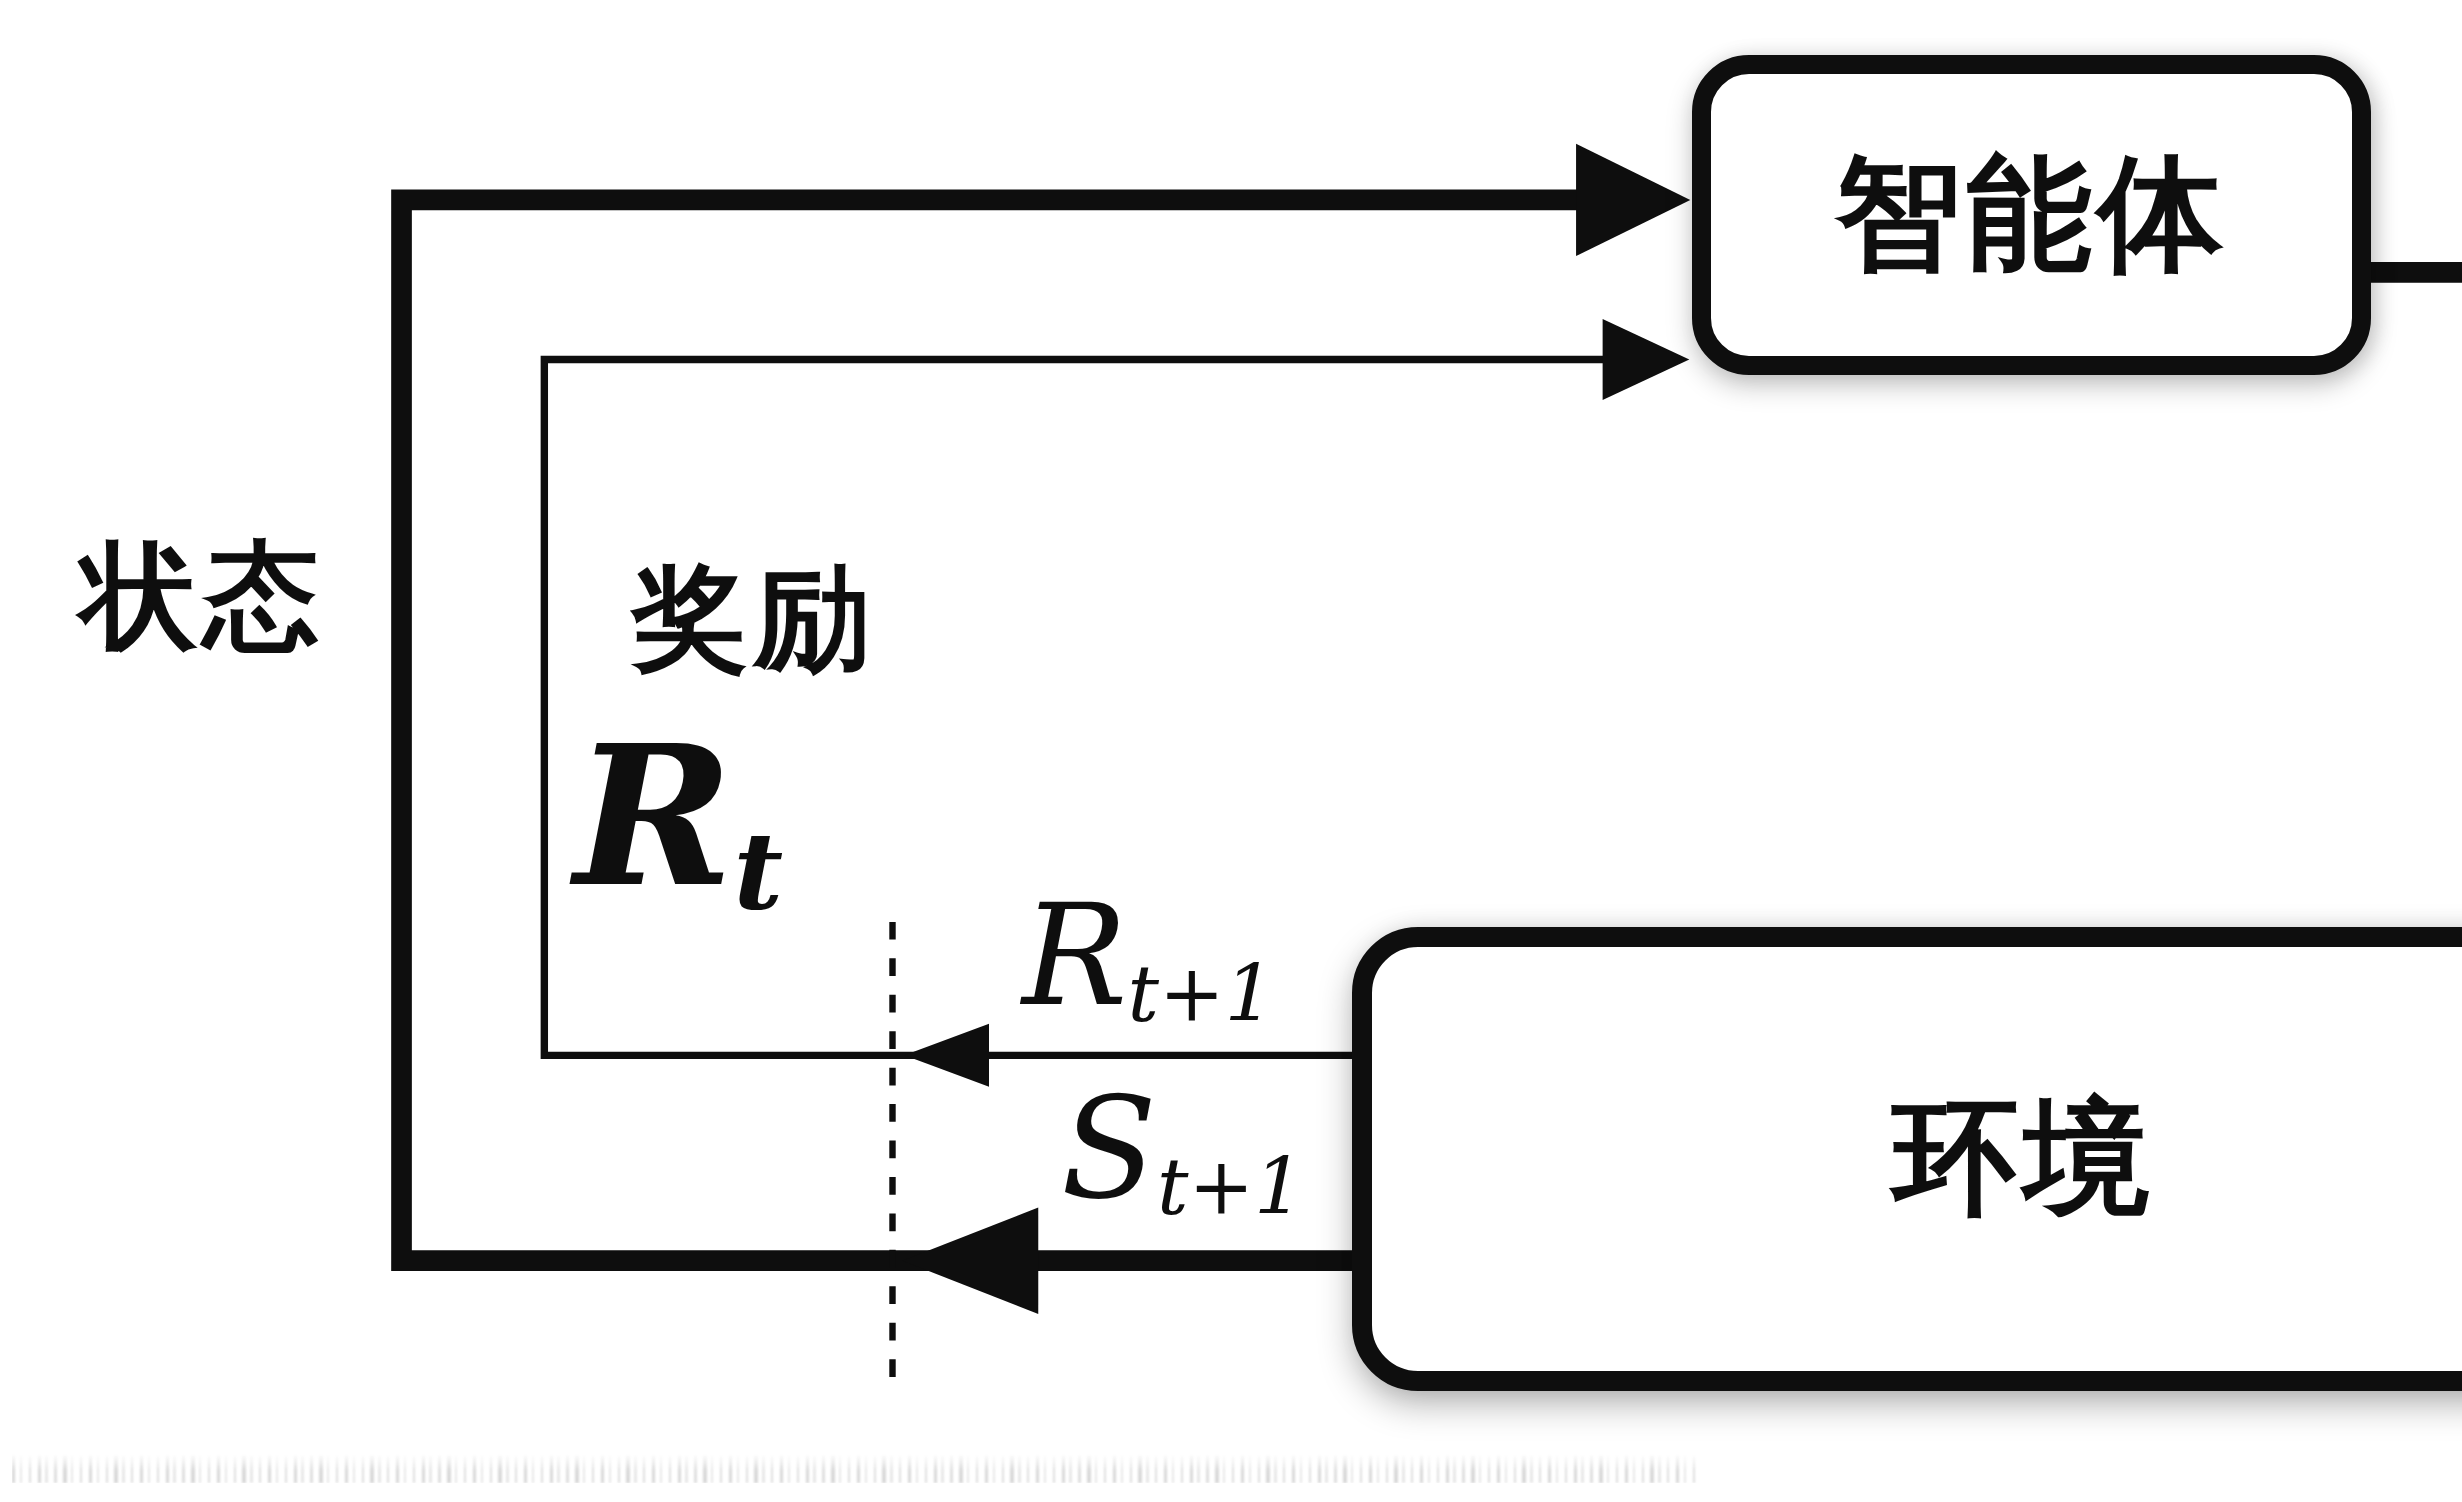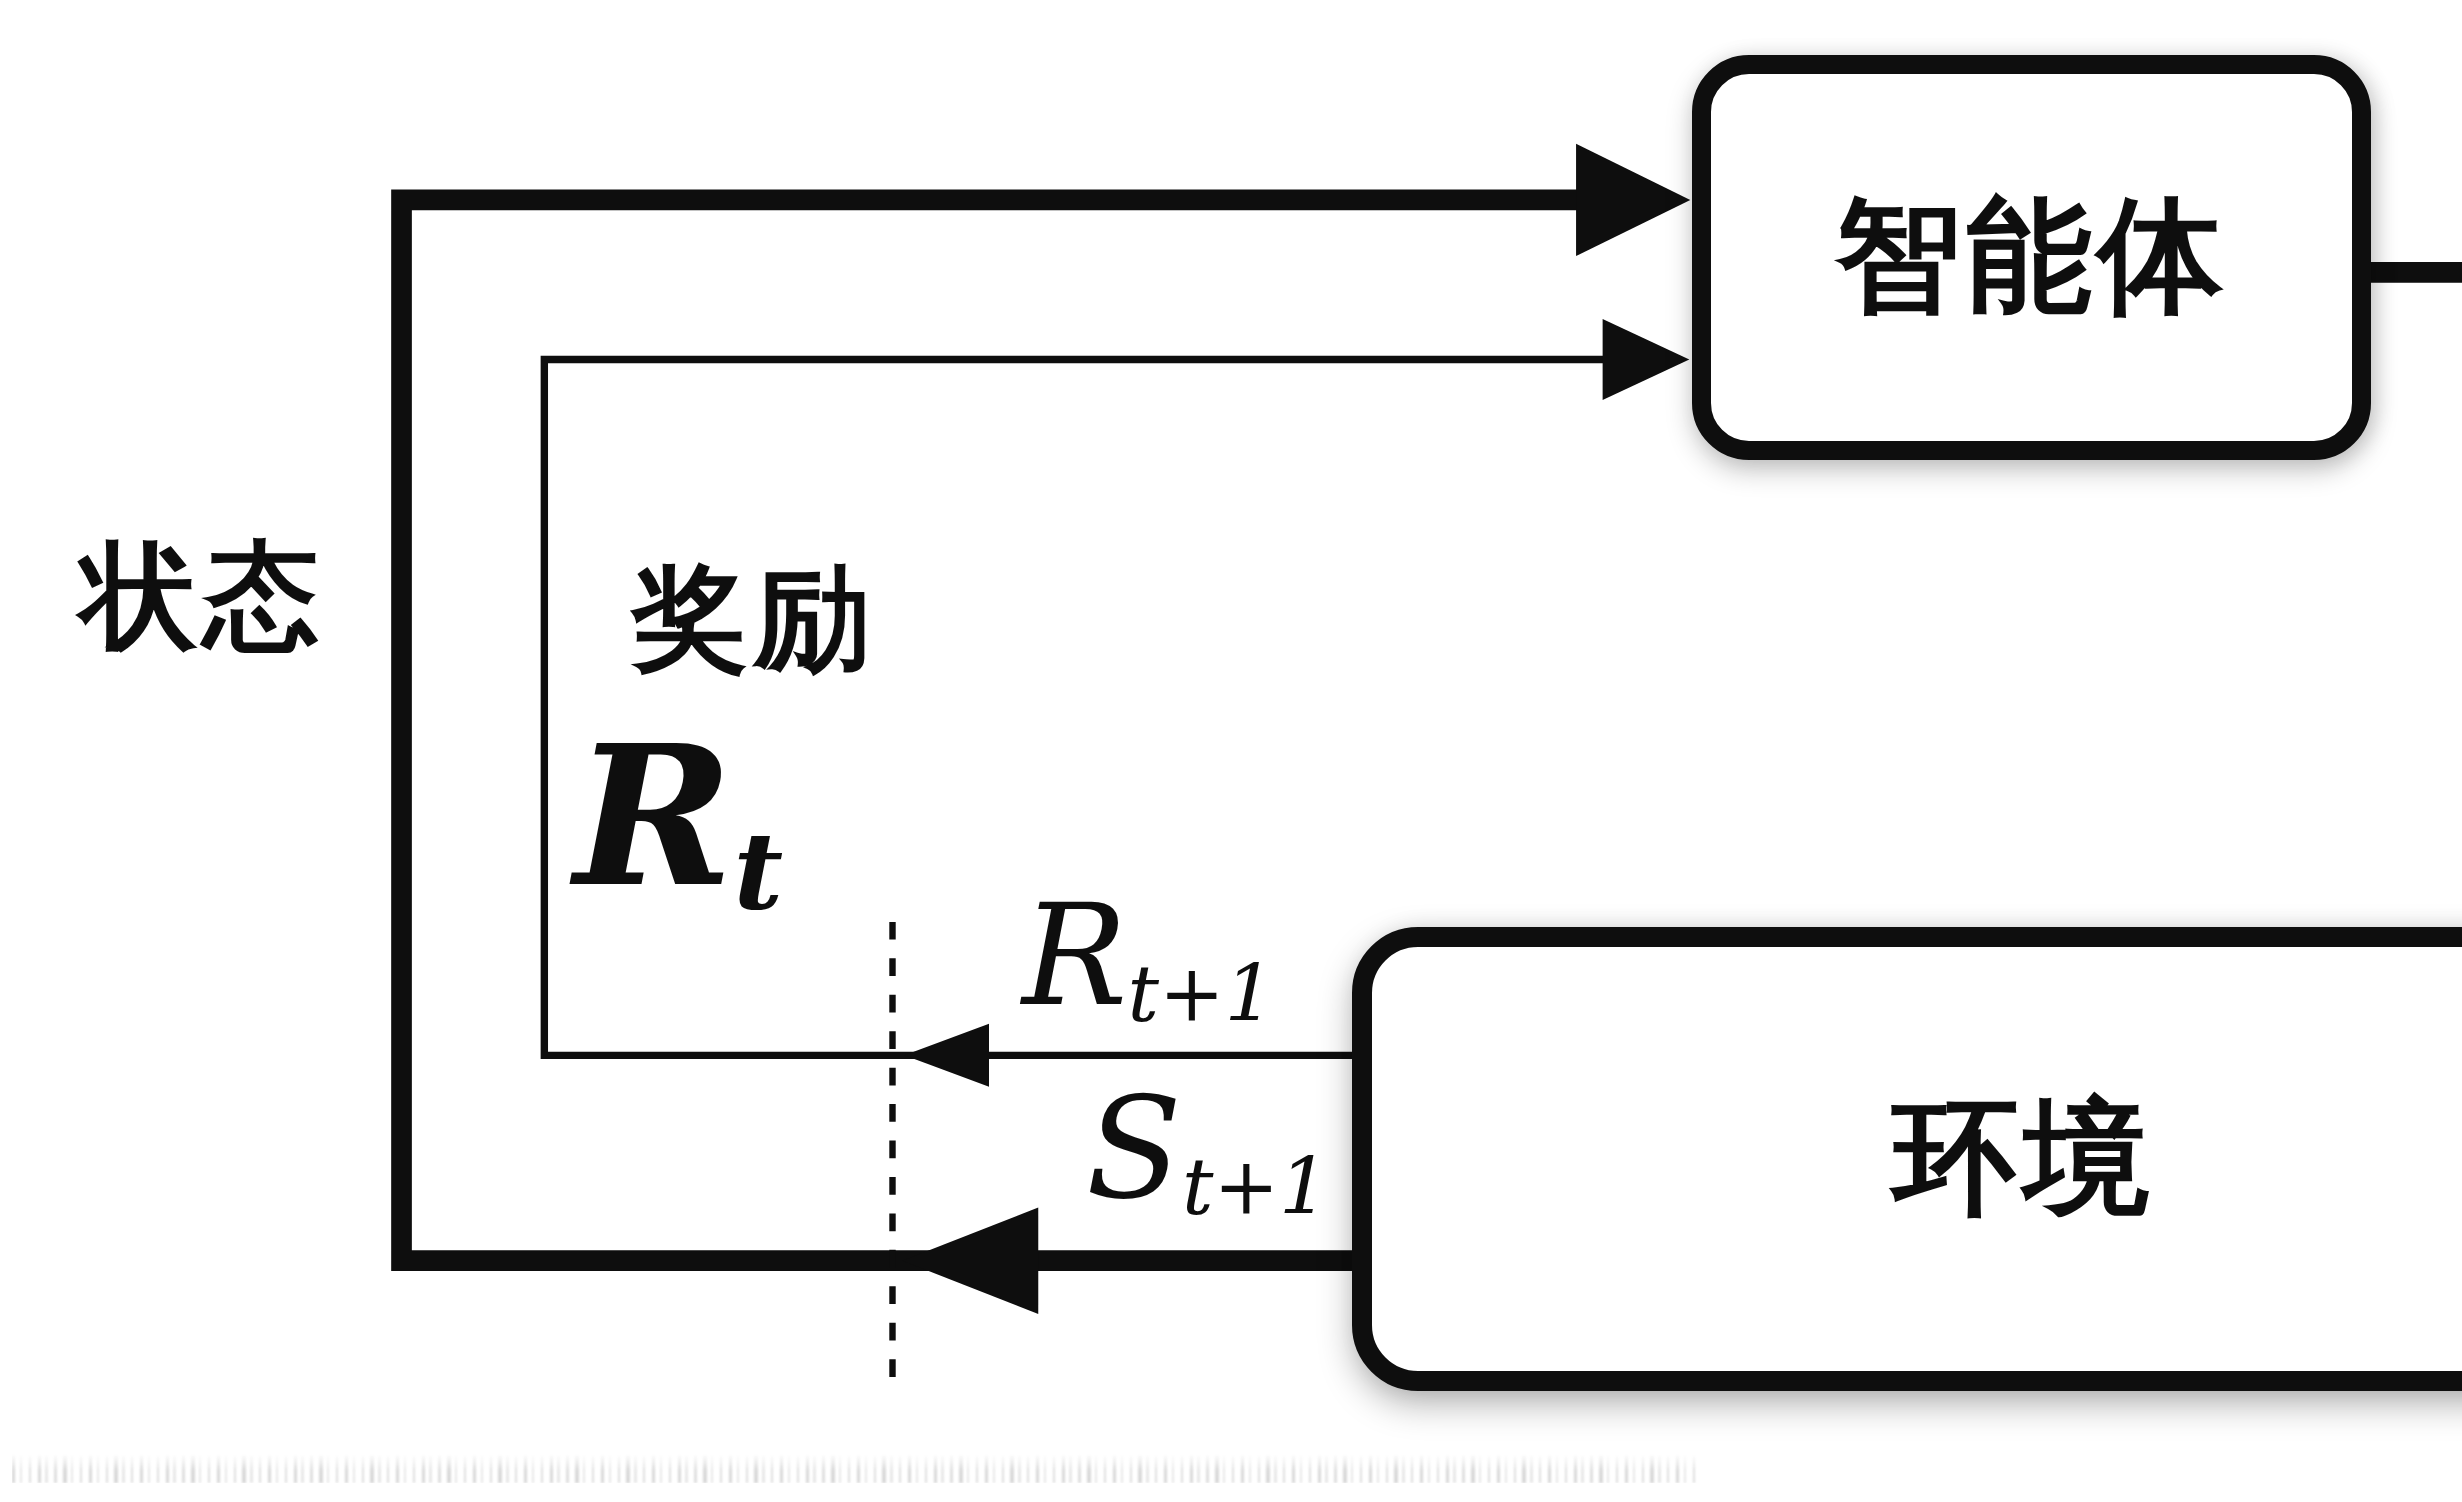--- a/index.html
+++ b/index.html
@@ -29,21 +29,21 @@
   .arrowhead { fill: var(--line); stroke: none; }
 
   .node {
     position: absolute;
     box-sizing: border-box;
     background: var(--background);
     border: 19.7px solid var(--line);
     display: flex; align-items: center; justify-content: center;
   }
   .node-agent {
-    left: 1692px; top: 55px; width: 679px; height: 405px;
+    left: 1692px; top: 55px; width: 679px; height: 320px;
     border-radius: 57px;
     box-shadow: 0 10.8px 27px rgba(0,0,0,0.22), 6.9px 0 19.7px rgba(0,0,0,0.10);
   }
   .node-env {
     left: 1352px; top: 927px; width: 1343px; height: 464px;
     border-width: 20.7px;
     border-radius: 66px;
     box-shadow: 0 13.8px 34px rgba(0,0,0,0.28), 8.9px 0 22px rgba(0,0,0,0.10);
   }
   .node-label {
@@ -78,21 +78,21 @@
     font-size: 0.56em;
     font-style: italic;
     letter-spacing: 0;
     vertical-align: -0.22em;
   }
   .math-big { font-size: 192px; font-weight: 700; }
   .math-mid { font-size: 140px; font-weight: 400; }
   .lbl-state-var  { left: 121px;  top: 677px; }
   .lbl-reward-var { left: 574px; top: 721px; }
   .lbl-reward-next { left: 1022px; top: 886px; }
-  .lbl-state-next  { left: 1061px; top: 1079px; margin-left: 25px; }
+  .lbl-state-next  { left: 1061px; top: 1079px; }
 
   .caption-remnant {
     position: absolute;
     left: 12.3px; top: 1454px;
     width: 1689px; height: 28.6px;
     background:
       repeating-linear-gradient(90deg,
         rgba(110,110,110,0.50) 0px, rgba(110,110,110,0.50) 3.4px,
         rgba(255,255,255,0)    3.4px, rgba(255,255,255,0)   7.9px,
         rgba(140,140,140,0.38) 7.9px, rgba(140,140,140,0.38) 10.3px,

